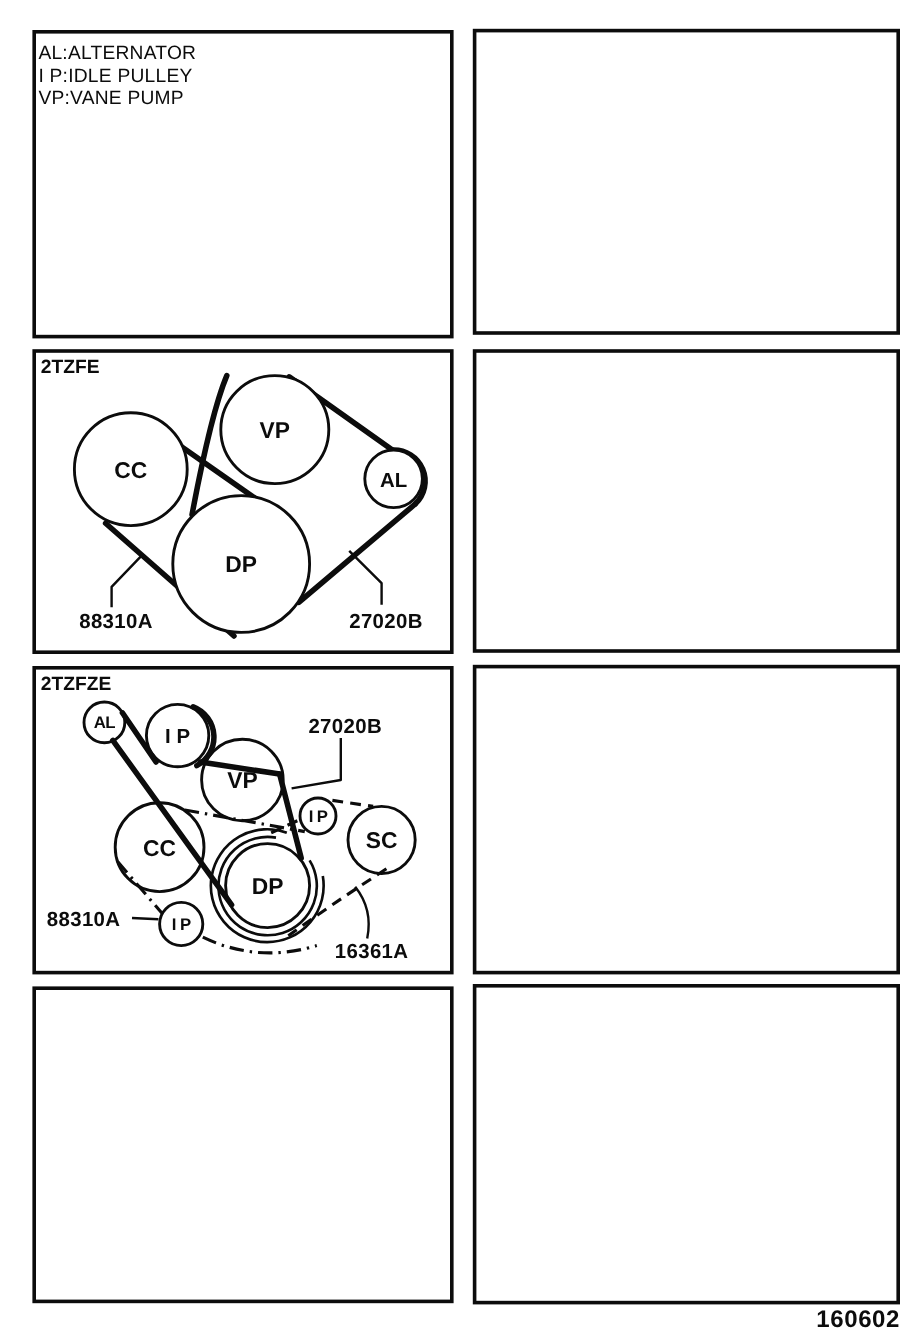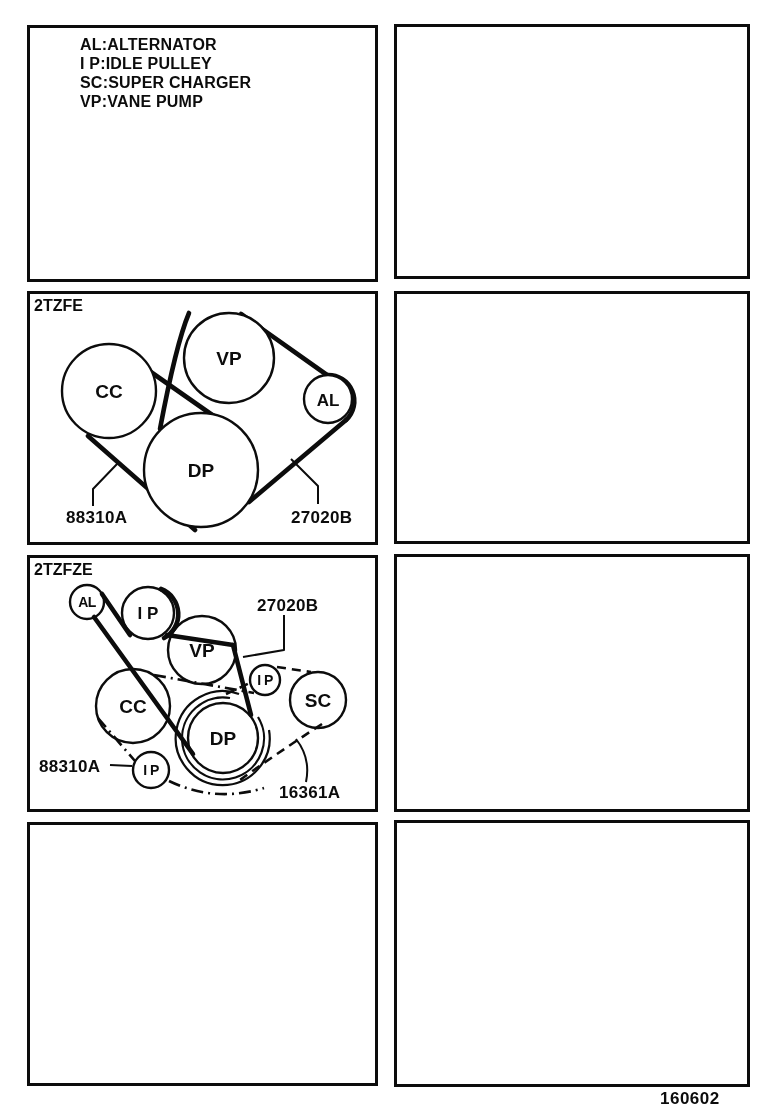--- a/index.html
+++ b/index.html
@@ -14,55 +14,53 @@
   }
   #box-legend{left:27px;top:25px;width:351px;height:257px;}
   #box-2tzfe{left:27px;top:291px;width:351px;height:254px;}
   #box-2tzfze{left:27px;top:555px;width:351px;height:257px;}
   #box-empty-bl{left:27px;top:822px;width:351px;height:264px;}
   #box-empty-r1{left:394px;top:24px;width:356px;height:255px;}
   #box-empty-r2{left:394px;top:291px;width:356px;height:253px;}
   #box-empty-r3{left:394px;top:554px;width:356px;height:258px;}
   #box-empty-r4{left:394px;top:820px;width:356px;height:267px;}
   .legend-text{
-    padding:7px 6px 0 22px;
-    font-size:16px;font-weight:bold;line-height:19px;letter-spacing:0.2px;
+    padding:7px 6px 0 2px;
+    font-size:16px;font-weight:normal;line-height:19px;letter-spacing:0.2px;
     white-space:nowrap;
-    margin-left:28px;
   }
   .legend-text div{height:19px;}
   svg.diag{display:block;width:100%;height:100%;}
   svg.diag text{
     font-family:"Liberation Sans", sans-serif;
     font-weight:bold;fill:#0c0c0c;
   }
   .pulley{fill:#ffffff;stroke:#0c0c0c;stroke-width:2.4;}
   .ring{fill:none;stroke:#0c0c0c;stroke-width:2.2;}
   .belt-thick{fill:none;stroke:#0c0c0c;stroke-width:4.6;stroke-linecap:round;}
   .belt-dashdot{fill:none;stroke:#0c0c0c;stroke-width:2.6;stroke-dasharray:12 5 2 5;stroke-linecap:butt;}
   .belt-dashed{fill:none;stroke:#0c0c0c;stroke-width:2.6;stroke-dasharray:9 6;stroke-linecap:butt;}
   .leader{fill:none;stroke:#0c0c0c;stroke-width:2;stroke-linejoin:round;}
   .diag-title{font-size:16px;}
   .part-label{font-size:17px;letter-spacing:0.3px;}
   .plabel-lg{font-size:19px;text-anchor:middle;}
   .plabel-md{font-size:17px;text-anchor:middle;}
   .plabel-sm{font-size:14px;text-anchor:middle;letter-spacing:-0.5px;}
   #footer-code{
-    position:absolute;left:660px;top:1089px;width:90px;
-    font-size:17px;font-weight:bold;letter-spacing:0.5px;
+    position:absolute;left:660px;top:1089px;width:90px;text-align:right;
+    font-size:20px;font-weight:bold;letter-spacing:0.5px;
   }
 </style>
 </head>
 <body>
 
 <div class="box" id="box-legend">
   <div class="legend-text">
     <div>AL:ALTERNATOR</div>
     <div>I P:IDLE PULLEY</div>
-    <div>SC:SUPER CHARGER</div>
     <div>VP:VANE PUMP</div>
   </div>
 </div>
 
 <div class="box" id="box-2tzfe">
   <svg class="diag" viewBox="0 0 345 248">
 
     <g>
       <path class="belt-thick" d="M211,20 L297,81"></path>
       <path class="belt-thick" d="M297,81 A26,26 0 0 1 316,126"></path>

